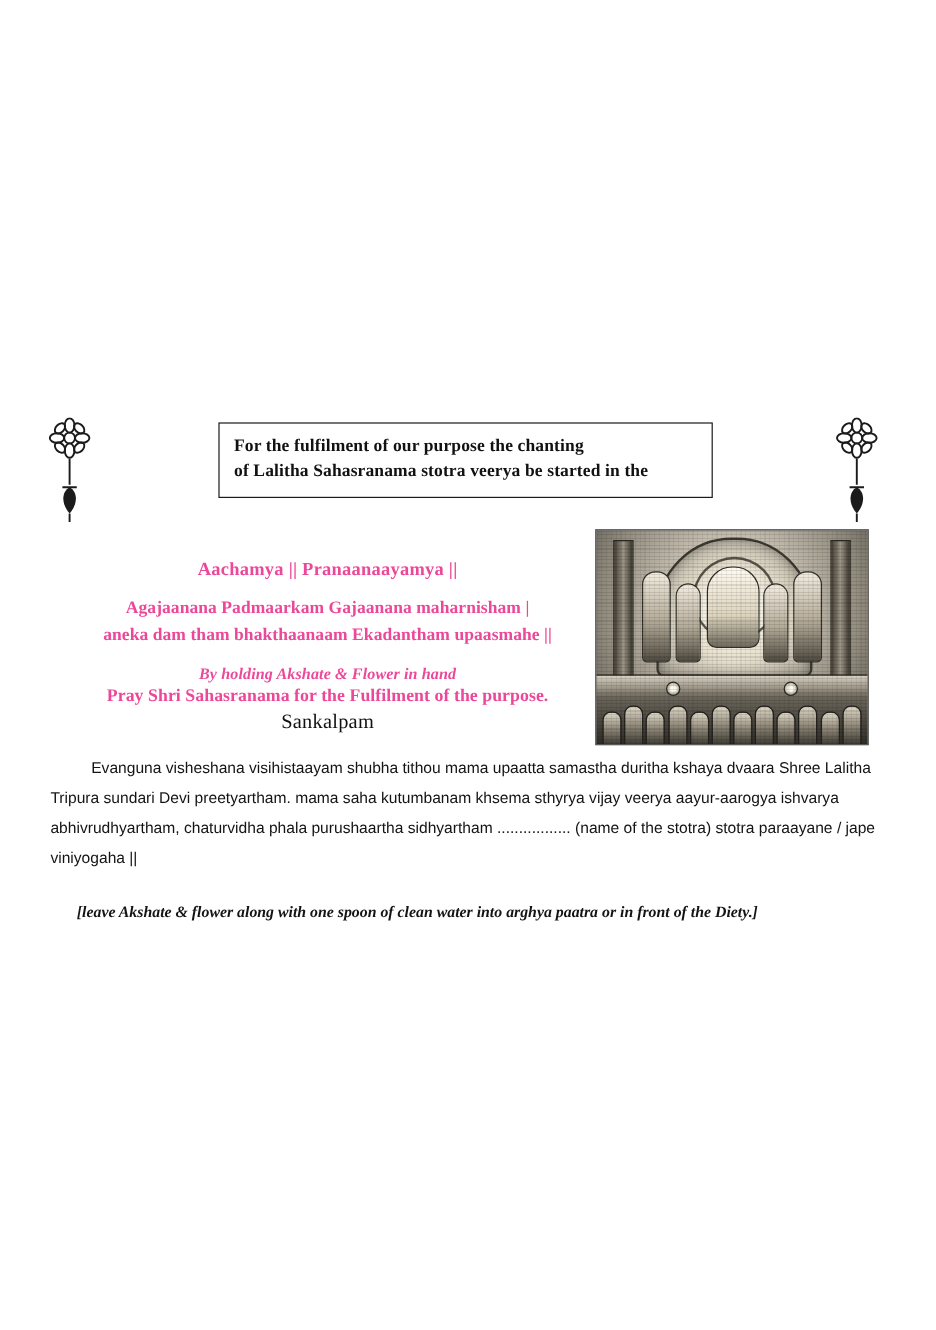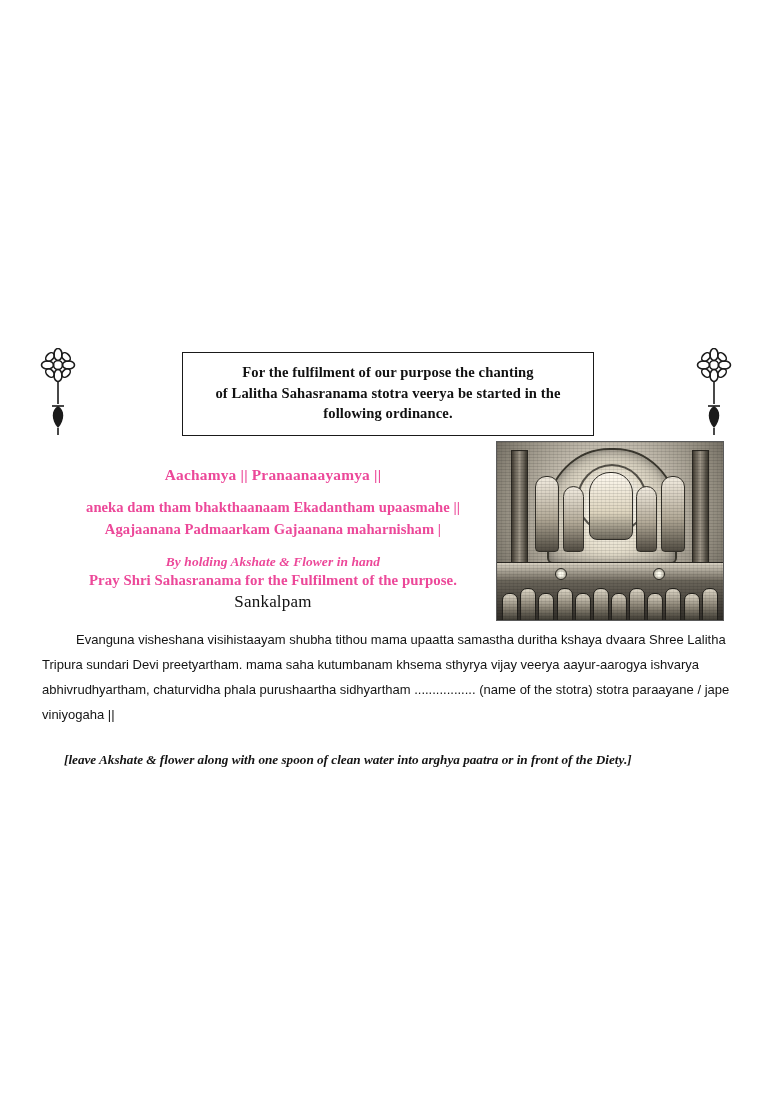--- a/index.html
+++ b/index.html
@@ -32,21 +32,21 @@
 
   
   .heading-box {
     position: absolute;
     left: 182px;
     top: 352px;
     width: 412px;
     border: 1.4px solid #1a1a1a;
     box-sizing: border-box;
     padding: 9px 12px 11px 12px;
-    text-align: center;
+    text-align: left;
     line-height: 1.42;
     font-weight: bold;
     font-size: 14.6px;
     letter-spacing: .1px;
   }
   .heading-box .ln { display: block; white-space: nowrap; }
 
   
   .mantra {
     position: absolute;
@@ -288,28 +288,27 @@
         <path d="M14 58 L26 58"></path>
       </g>
       <path d="M20 58 C27 62 27 72 20 80 C13 72 13 62 20 58 Z" fill="#1b1b1b"></path>
       <path d="M20 80 L20 87" stroke="#1b1b1b" stroke-width="1.6"></path>
     </svg>
   </div>
 
   <div class="heading-box">
     <span class="ln">For the fulfilment of our purpose the chanting</span>
     <span class="ln">of Lalitha Sahasranama stotra veerya be started in the</span>
-    <span class="ln">following ordinance.</span>
   </div>
 
   <div class="mantra">
     <div class="l1">Aachamya || Pranaanaayamya ||</div>
     <div class="l2">
+      <div>Agajaanana Padmaarkam Gajaanana maharnisham |</div>
       <div>aneka dam tham bhakthaanaam Ekadantham upaasmahe ||</div>
-      <div>Agajaanana Padmaarkam Gajaanana maharnisham |</div>
     </div>
     <div class="l3">By holding Akshate &amp; Flower in hand</div>
     <div class="l4">Pray Shri Sahasranama for the Fulfilment of the purpose.</div>
   </div>
 
   <div class="sankalpam-title">Sankalpam</div>
 
   <div class="picture">
     <div class="pic-sky"></div>
     <div class="pic-pillar p1"></div>

